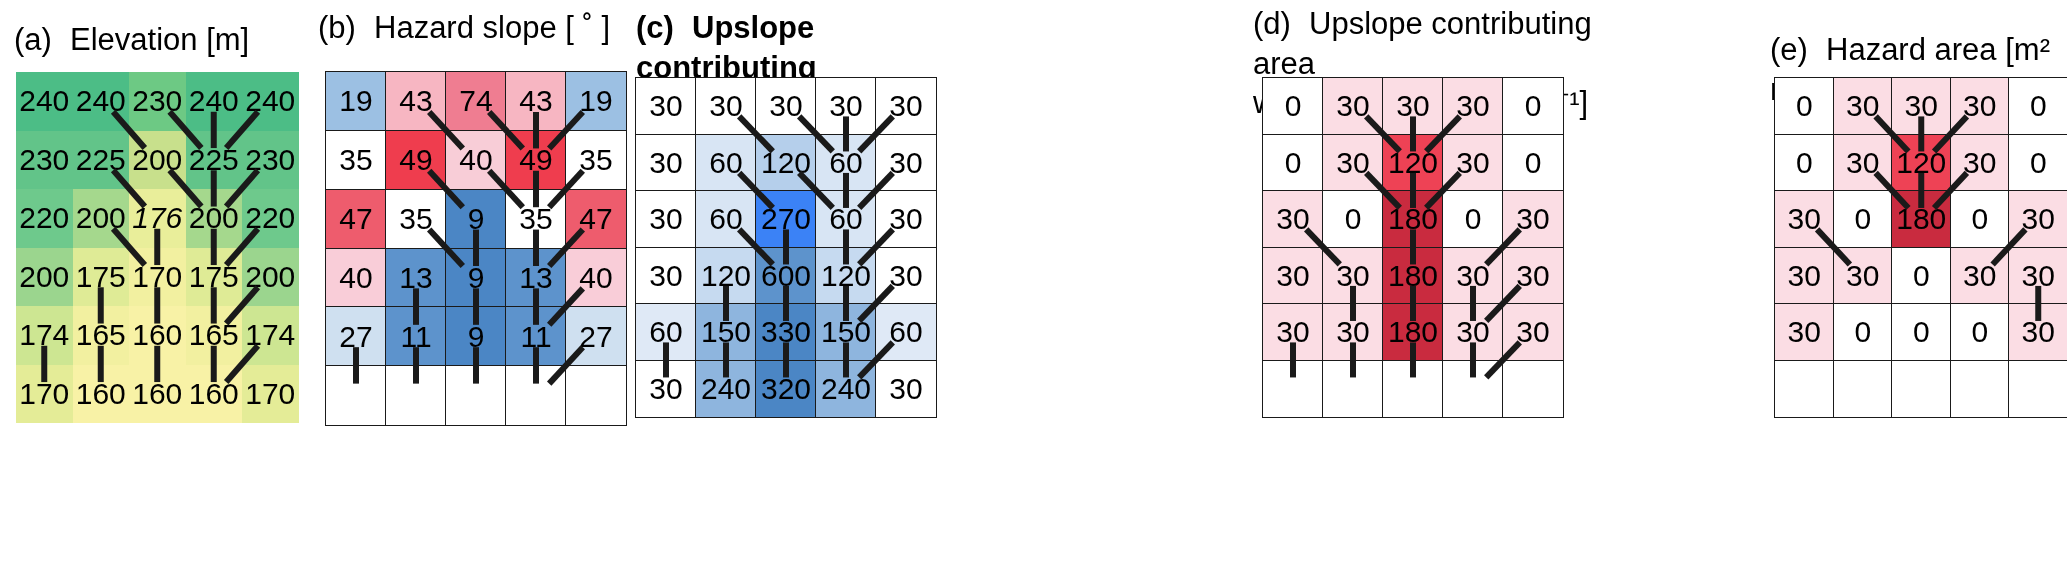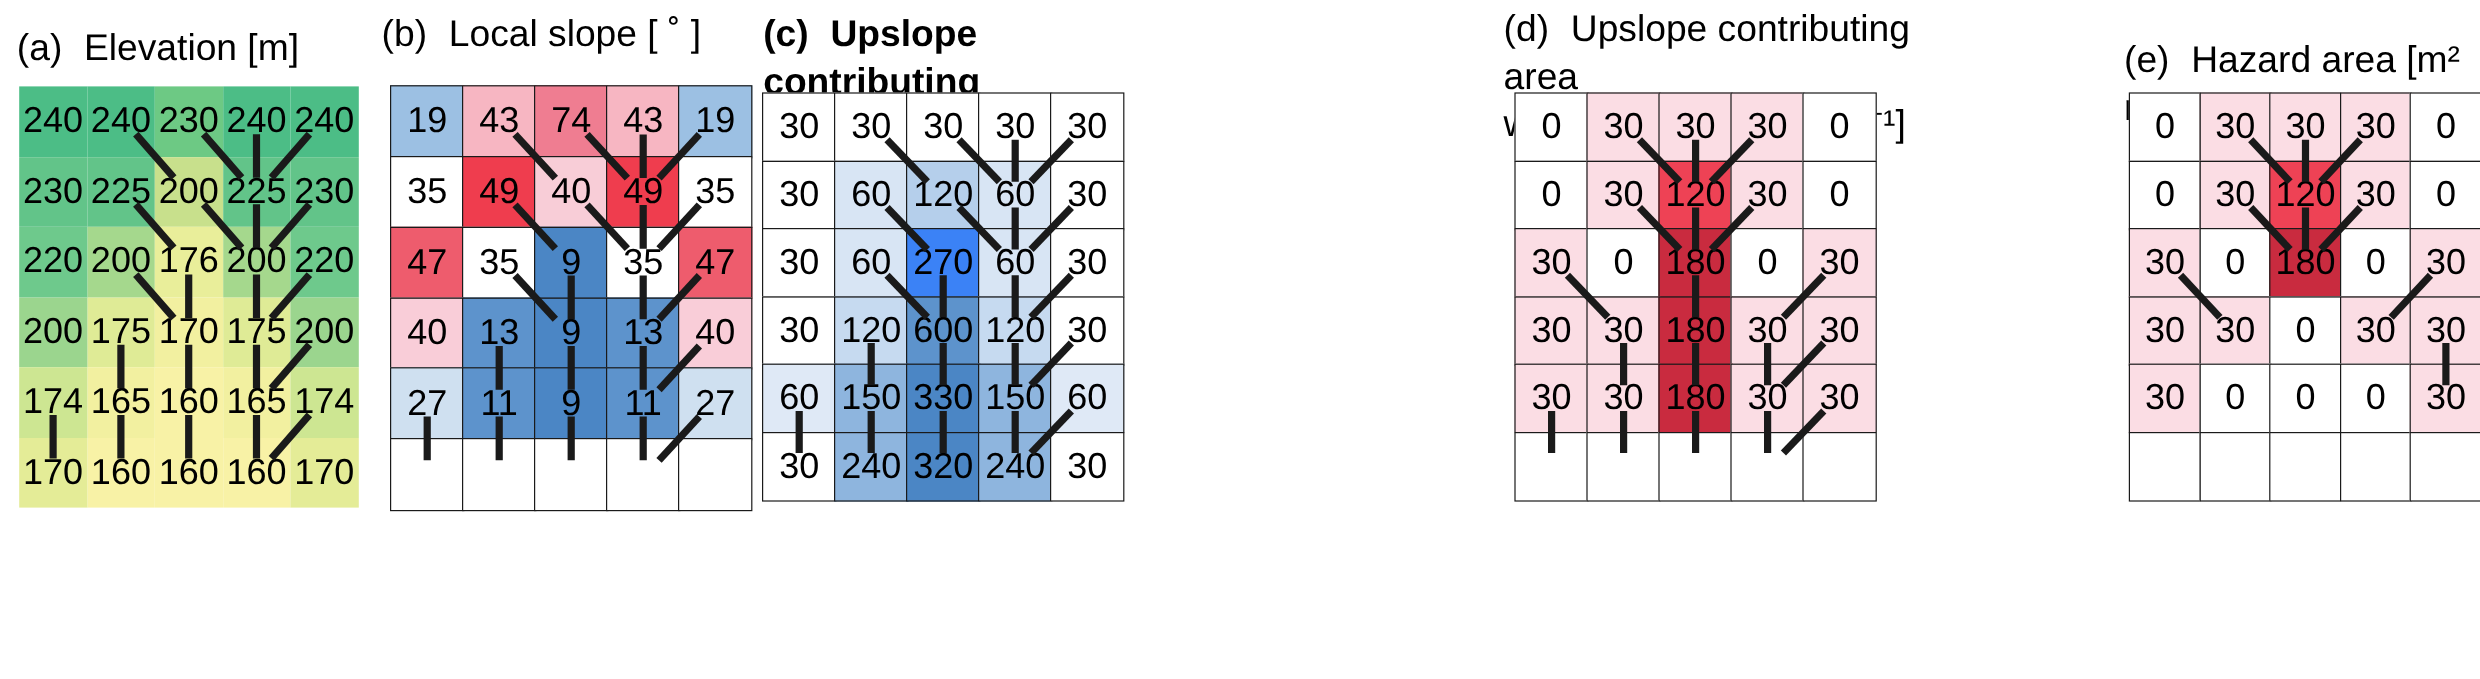--- a/index.html
+++ b/index.html
@@ -51,21 +51,21 @@
         </div>
         <div class="cell" style="background: rgb(98, 196, 137);">
           <span>230</span>
         </div>
         <div class="cell" style="background: rgb(110, 201, 140);">
           <span>220</span>
         </div>
         <div class="cell" style="background: rgb(165, 216, 141);">
           <span>200</span>
         </div>
-        <div class="cell" style="background: rgb(233, 238, 154);">
+        <div class="cell" style="background: rgb(233, 238, 154); font-style: italic;">
           <span>176</span>
         </div>
         <div class="cell" style="background: rgb(165, 216, 141);">
           <span>200</span>
         </div>
         <div class="cell" style="background: rgb(110, 201, 140);">
           <span>220</span>
         </div>
         <div class="cell" style="background: rgb(155, 213, 142);">
           <span>200</span>
@@ -131,21 +131,21 @@
           <line x1="241.82" y1="215.28" x2="210.18" y2="251.55" stroke="#1a1a1a" stroke-width="6" stroke-linecap="butt"></line>
           <line x1="28.25" y1="273.78" x2="28.25" y2="310.05" stroke="#1a1a1a" stroke-width="6" stroke-linecap="butt"></line>
           <line x1="84.75" y1="273.78" x2="84.75" y2="310.05" stroke="#1a1a1a" stroke-width="6" stroke-linecap="butt"></line>
           <line x1="141.25" y1="273.78" x2="141.25" y2="310.05" stroke="#1a1a1a" stroke-width="6" stroke-linecap="butt"></line>
           <line x1="197.75" y1="273.78" x2="197.75" y2="310.05" stroke="#1a1a1a" stroke-width="6" stroke-linecap="butt"></line>
           <line x1="241.82" y1="273.78" x2="210.18" y2="310.05" stroke="#1a1a1a" stroke-width="6" stroke-linecap="butt"></line>
         </svg>
       </div>
     </div>
     <div class="panel" style="left: 318px;">
-      <div class="ptitle" style="position: absolute; left: 0px; top: 8px; width: 300px;"><span class="lbl">(b)</span><span style="white-space: pre-line;">Local slope [ ˚ ]</span></div>
+      <div class="ptitle" style="position: absolute; left: 0px; top: 8px; width: 300px;"><span class="lbl">(b)</span><span style="white-space: pre-line;">Hazard slope [ ˚ ]</span></div>
       <div class="grid bordered" style="position: absolute; left: 8px; top: 72px; grid-template-columns: repeat(5, 60px); grid-template-rows: repeat(6, 58.8px);">
         <div class="cell" style="background: rgb(156, 192, 227);">
           <span>19</span>
         </div>
         <div class="cell" style="background: rgb(247, 182, 194);">
           <span>43</span>
         </div>
         <div class="cell" style="background: rgb(239, 125, 145);">
           <span>74</span>
         </div>

